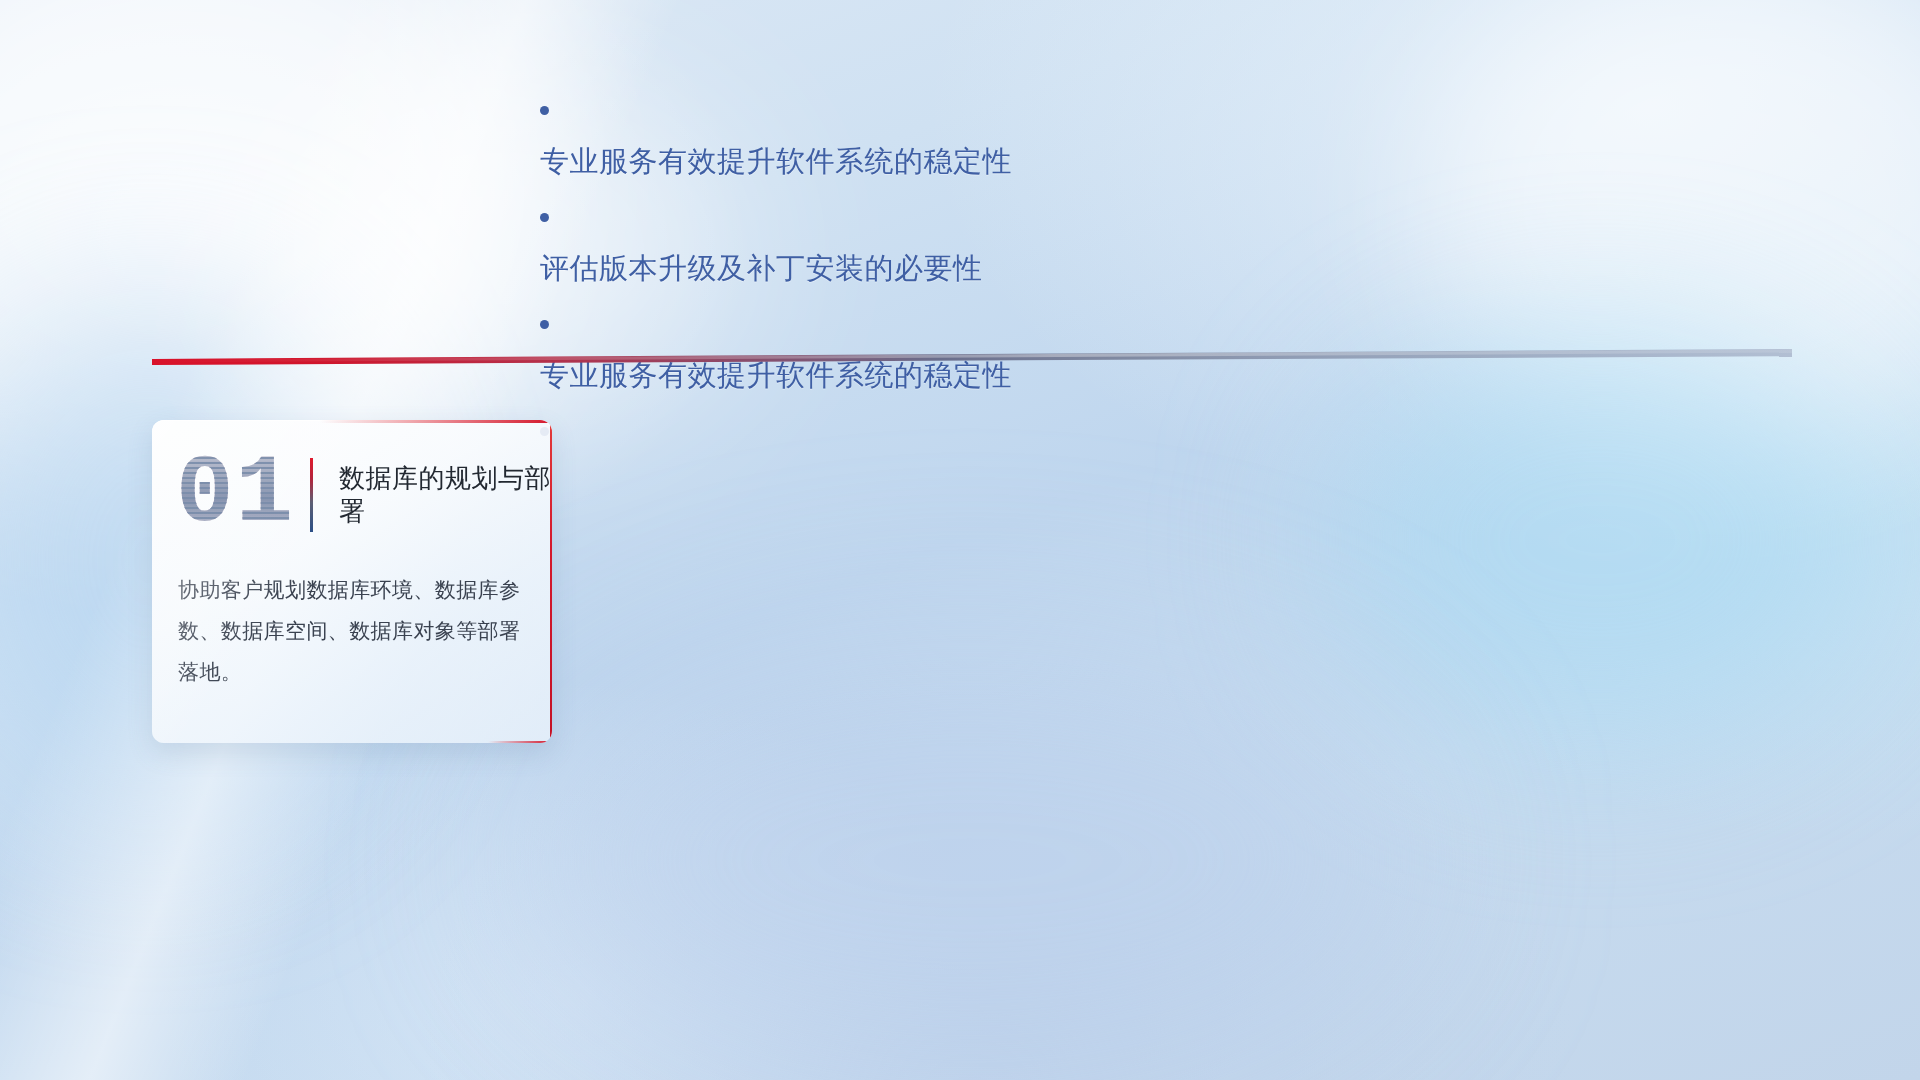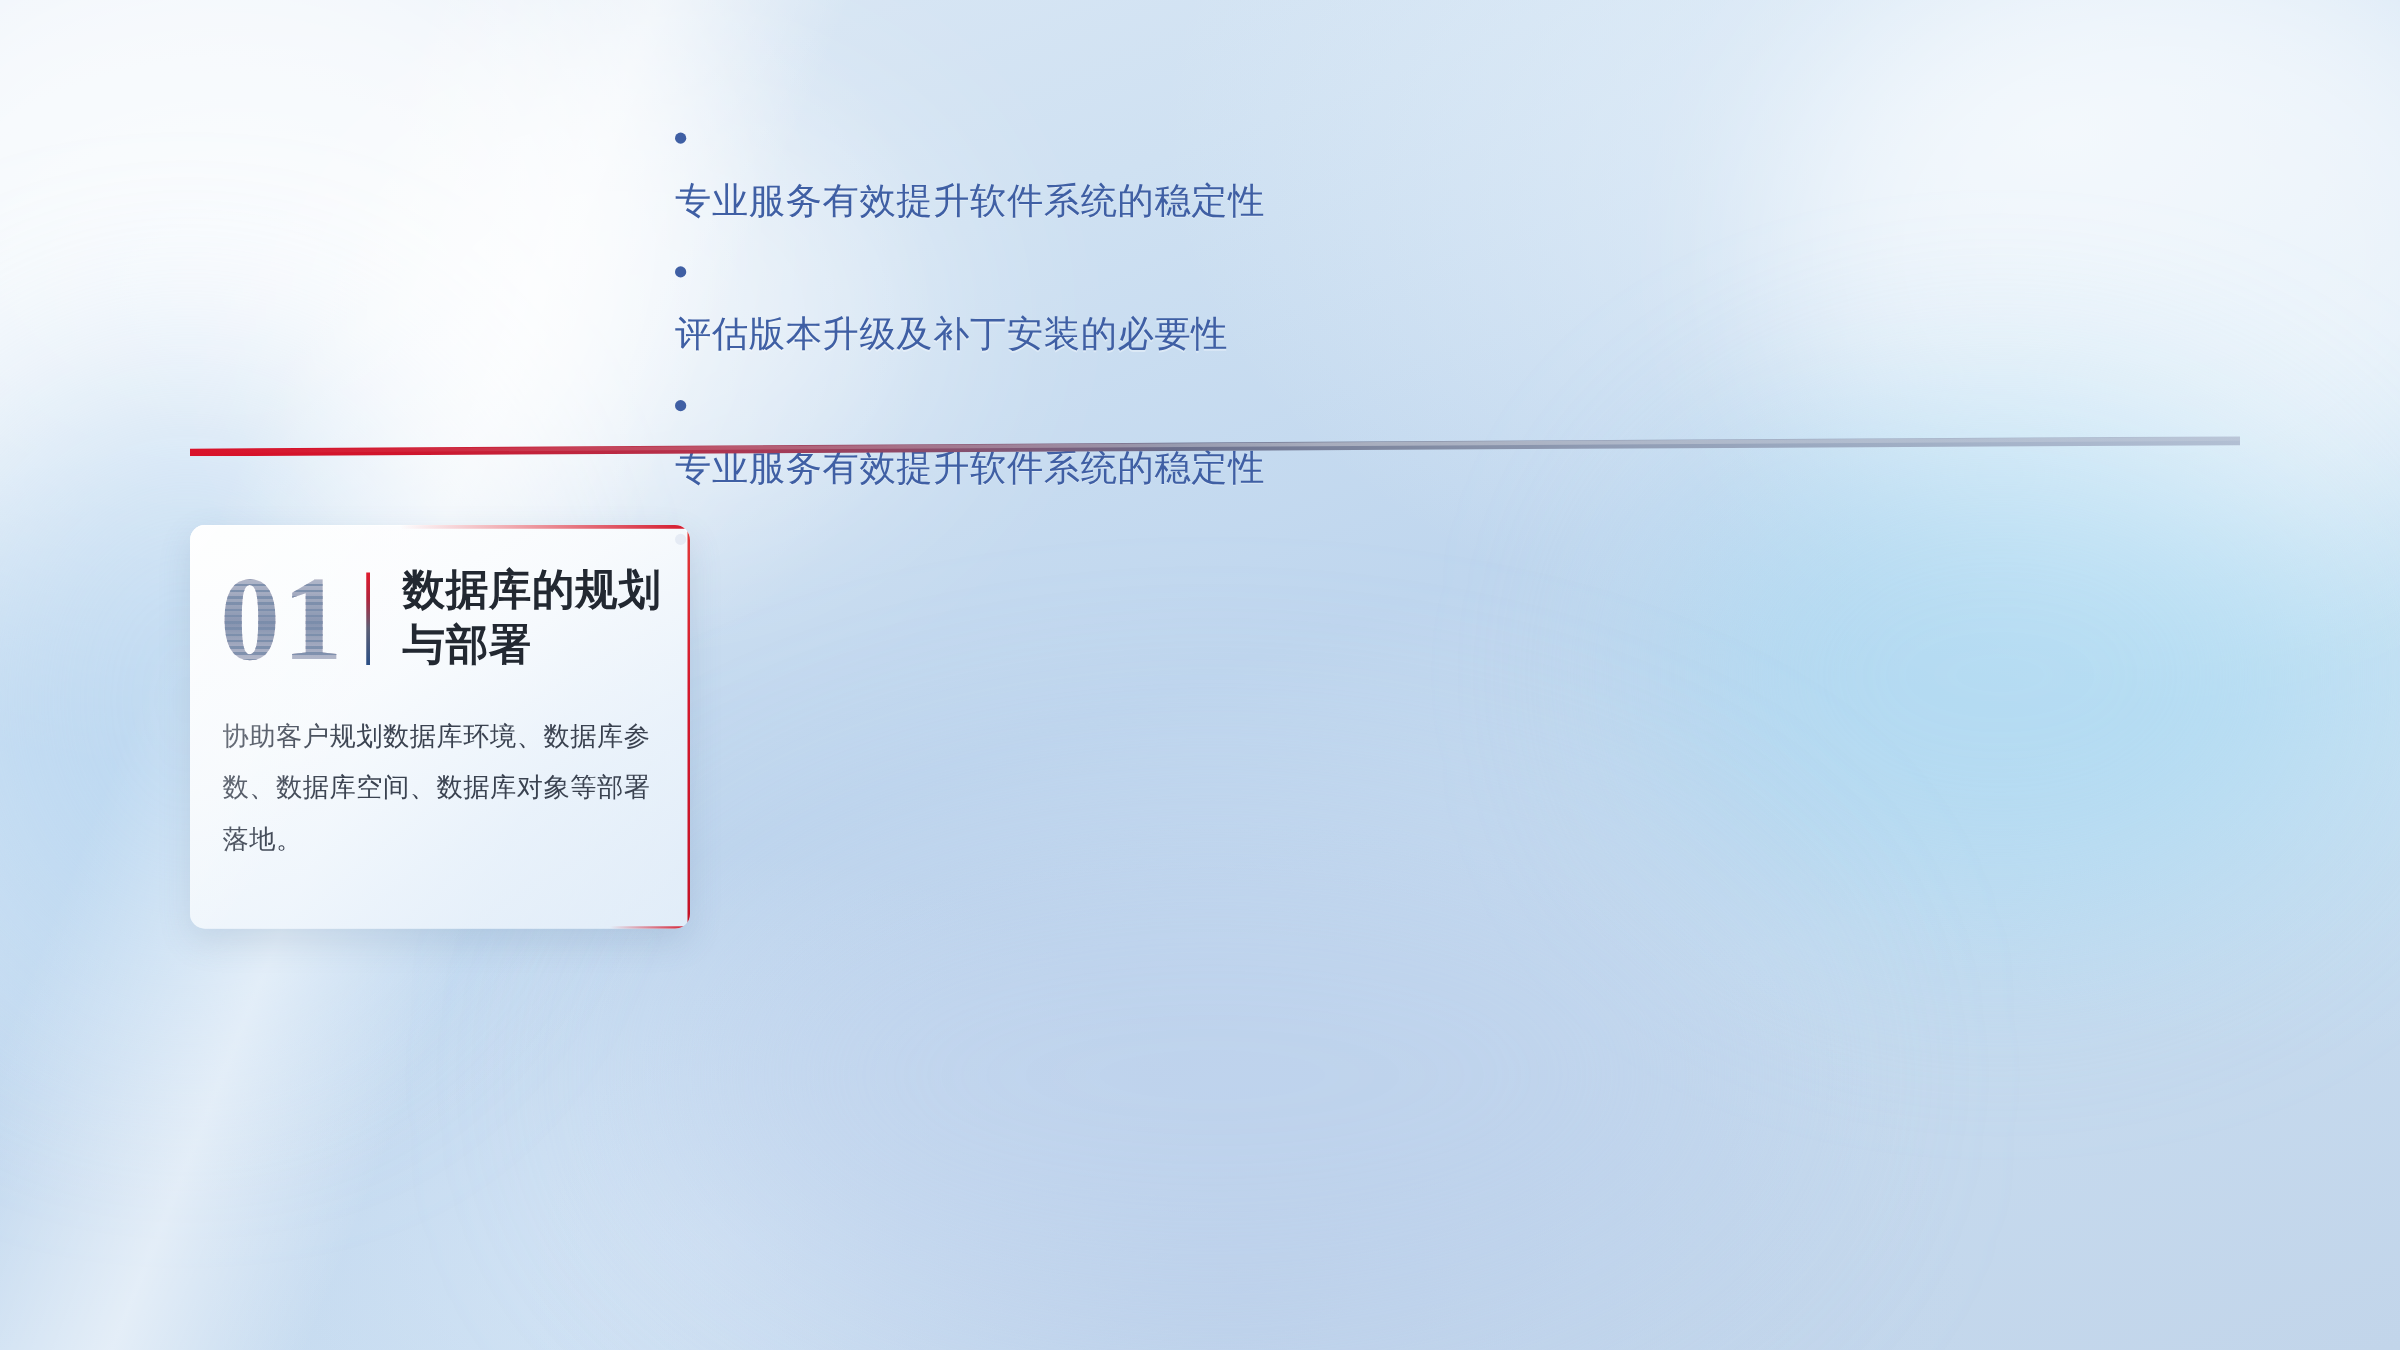--- a/index.html
+++ b/index.html
@@ -116,41 +116,41 @@
     background:linear-gradient(125deg, rgba(255,255,255,.55) 0%, rgba(255,255,255,0) 42%);
     pointer-events:none;
   }
 
   .card-head{
     position:relative; display:flex; align-items:center;
     height:150px; padding-left:24px;
   }
   .num{
     position:relative;
-    font-family:Liberation Serif, serif;
+    font-family:Liberation Mono, monospace;
     font-size:96px; font-weight:700; letter-spacing:2px;
     line-height:1;
     color:#93a4bb;
     width:150px;
     -webkit-background-clip:text; background-clip:text;
     background-image:
       repeating-linear-gradient(180deg,
         rgba(120,140,170,.85) 0px, rgba(120,140,170,.85) 2px,
         rgba(255,255,255,0) 2px, rgba(255,255,255,0) 5px),
       linear-gradient(180deg, rgba(150,168,192,.55) 0%, rgba(110,132,165,.8) 55%, rgba(150,168,192,.45) 100%);
     color:transparent;
     filter:drop-shadow(0 0 .5px rgba(200,30,50,.18));
     user-select:none;
   }
   .vbar{
     width:3px; height:74px; margin-right:26px; flex:0 0 auto;
     background:linear-gradient(180deg,#e01b2e 0%,#b3243c 28%,#5d5f74 60%,#2b4f86 100%);
   }
   .card-title{
-    font-size:34px; line-height:1.28; color:#222831; font-weight:700;
+    font-size:26px; line-height:1.28; color:#222831; font-weight:400;
     letter-spacing:.5px; max-width:230px;
   }
   .card-body{
     padding:0 30px 0 26px;
     font-size:21px; line-height:1.95; color:#3a4250;
     letter-spacing:.4px;
   }
 </style>
 </head>
 <body>

